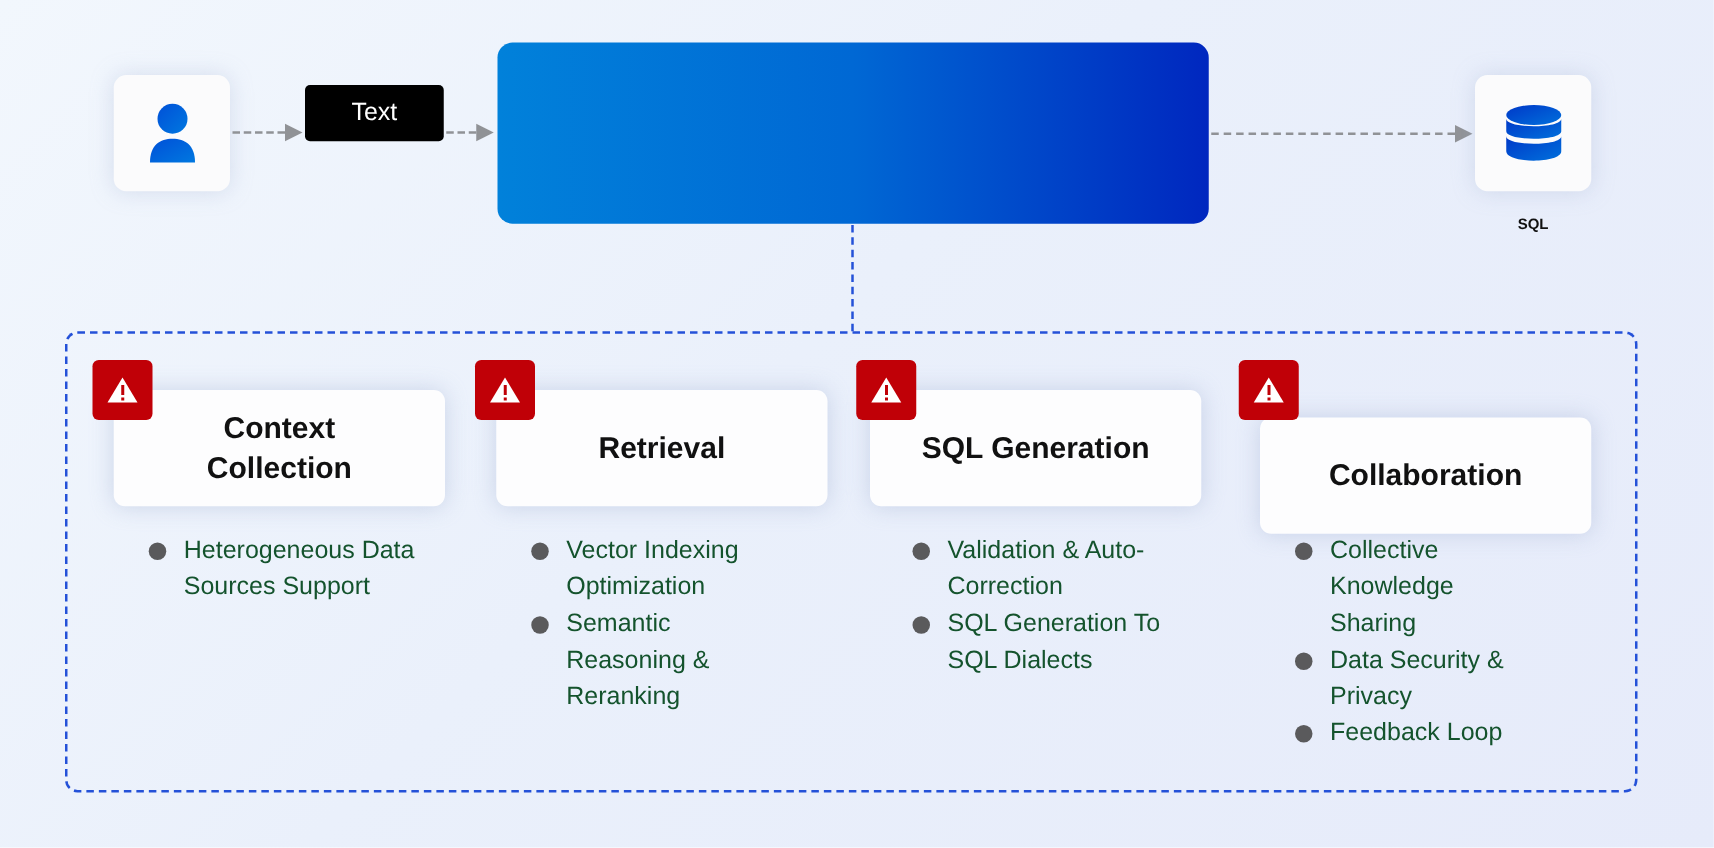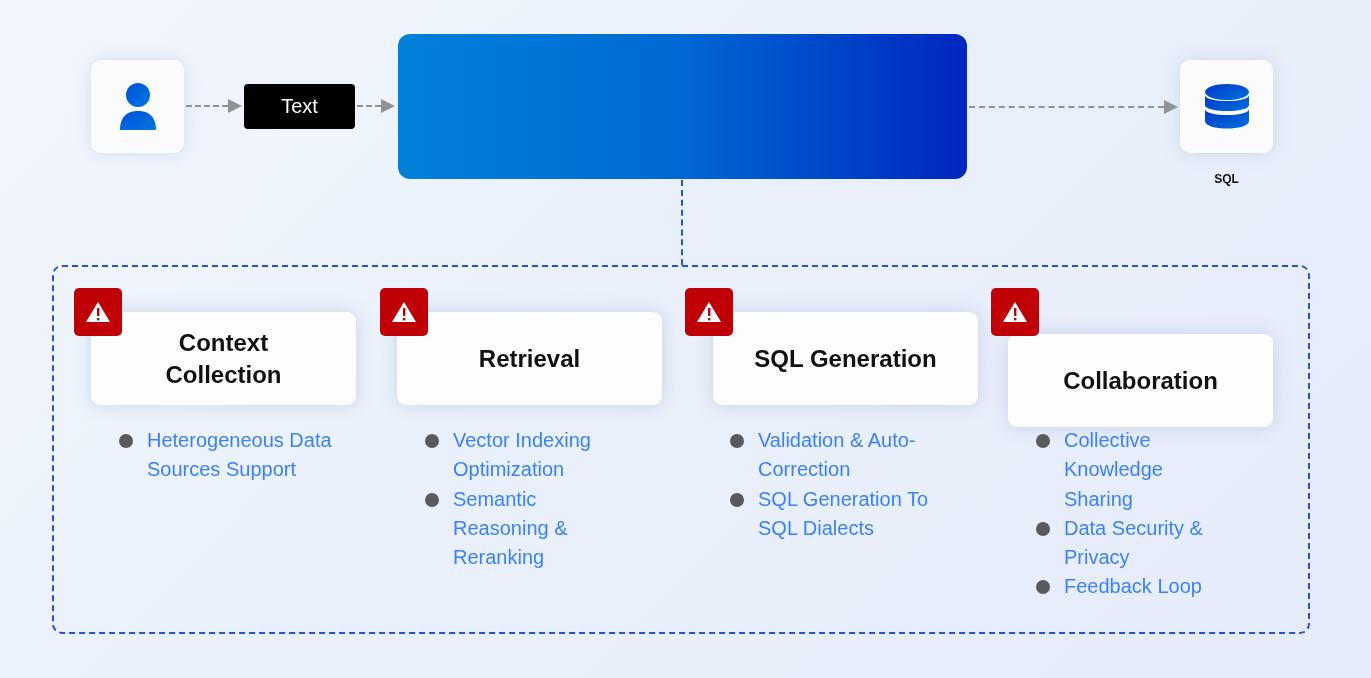--- a/index.html
+++ b/index.html
@@ -10,21 +10,21 @@
   }
   .abs { position: absolute; }
   .tile {
     background: #fbfbfc; border-radius: 10px;
     box-shadow: 0 0 18px rgba(160,175,210,0.35);
     display: flex; align-items: center; justify-content: center;
   }
   .user-tile { left: 91px; top: 60px; width: 93px; height: 93px; }
   .db-tile { left: 1180px; top: 60px; width: 93px; height: 93px; }
   .text-chip {
-    left: 244px; top: 84px; width: 111px; height: 45px; background: #000;
+    left: 244px; top: 68px; width: 111px; height: 45px; background: #000;
     border-radius: 4px; color: #fff; font-size: 20px;
     display: flex; align-items: center; justify-content: center;
   }
   .rag-box {
     left: 398px; top: 34px; width: 569px; height: 145px; border-radius: 12px;
     background: linear-gradient(90deg, #0181da 0%, #0068d4 50%, #0027bf 100%);
     color: #fff; text-align: center;
   }
   .rag-title { position: absolute; left: 0; right: 0; top: 34px; font-size: 40px; font-weight: bold; letter-spacing: 1px; }
   .rag-sub { position: absolute; left: 0; right: 0; top: 84px; font-size: 25px; }
@@ -40,21 +40,21 @@
     width: 265px; height: 93px; top: 312px; background: #fdfdfe; border-radius: 9px;
     box-shadow: 0 0 18px rgba(160,175,210,0.45);
     display: flex; align-items: center; justify-content: center; text-align: center;
     font-size: 24px; font-weight: bold; color: #111; line-height: 32px;
   }
   .warn {
     width: 48px; height: 48px; top: 288px; background: #c00007; border-radius: 5px;
     display: flex; align-items: center; justify-content: center;
   }
   .bullets { top: 426px; width: 230px; margin: 0; padding: 0; list-style: none; }
-  .bullets li { position: relative; padding-left: 28px; font-size: 20px; line-height: 29.3px; color: #3b82f6; }
+  .bullets li { position: relative; padding-left: 28px; font-size: 20px; line-height: 29.3px; color: #14532d; }
   .bullets li::before {
     content: ""; position: absolute; left: 0; top: 8px; width: 14px; height: 14px;
     border-radius: 50%; background: #5a5a5c;
   }
 </style>
 </head>
 <body>
 
 <div class="abs tile user-tile">
   <svg width="40" height="50" viewBox="0 0 40 50">
@@ -123,21 +123,21 @@
       <path d="M13 1 L25 21 H1 Z" fill="#fff"></path>
       <rect x="12" y="7" width="2.4" height="8" fill="#c00007"></rect>
       <rect x="12" y="17" width="2.4" height="2.4" fill="#c00007"></rect>
     </svg>
 </div>
 <ul class="abs bullets" style="left:425px;">
   <li style="padding-right:40px;">Vector Indexing Optimization</li>
   <li style="padding-right:60px;">Semantic Reasoning &amp; Reranking</li>
 </ul>
 
-<div class="abs card" style="left:713px;">
+<div class="abs card" style="left:696px;">
   <span>SQL Generation</span>
 </div>
 <div class="abs warn" style="left:685px;">
   <svg width="26" height="22" viewBox="0 0 26 22">
       <path d="M13 1 L25 21 H1 Z" fill="#fff"></path>
       <rect x="12" y="7" width="2.4" height="8" fill="#c00007"></rect>
       <rect x="12" y="17" width="2.4" height="2.4" fill="#c00007"></rect>
     </svg>
 </div>
 <ul class="abs bullets" style="left:730px;">

